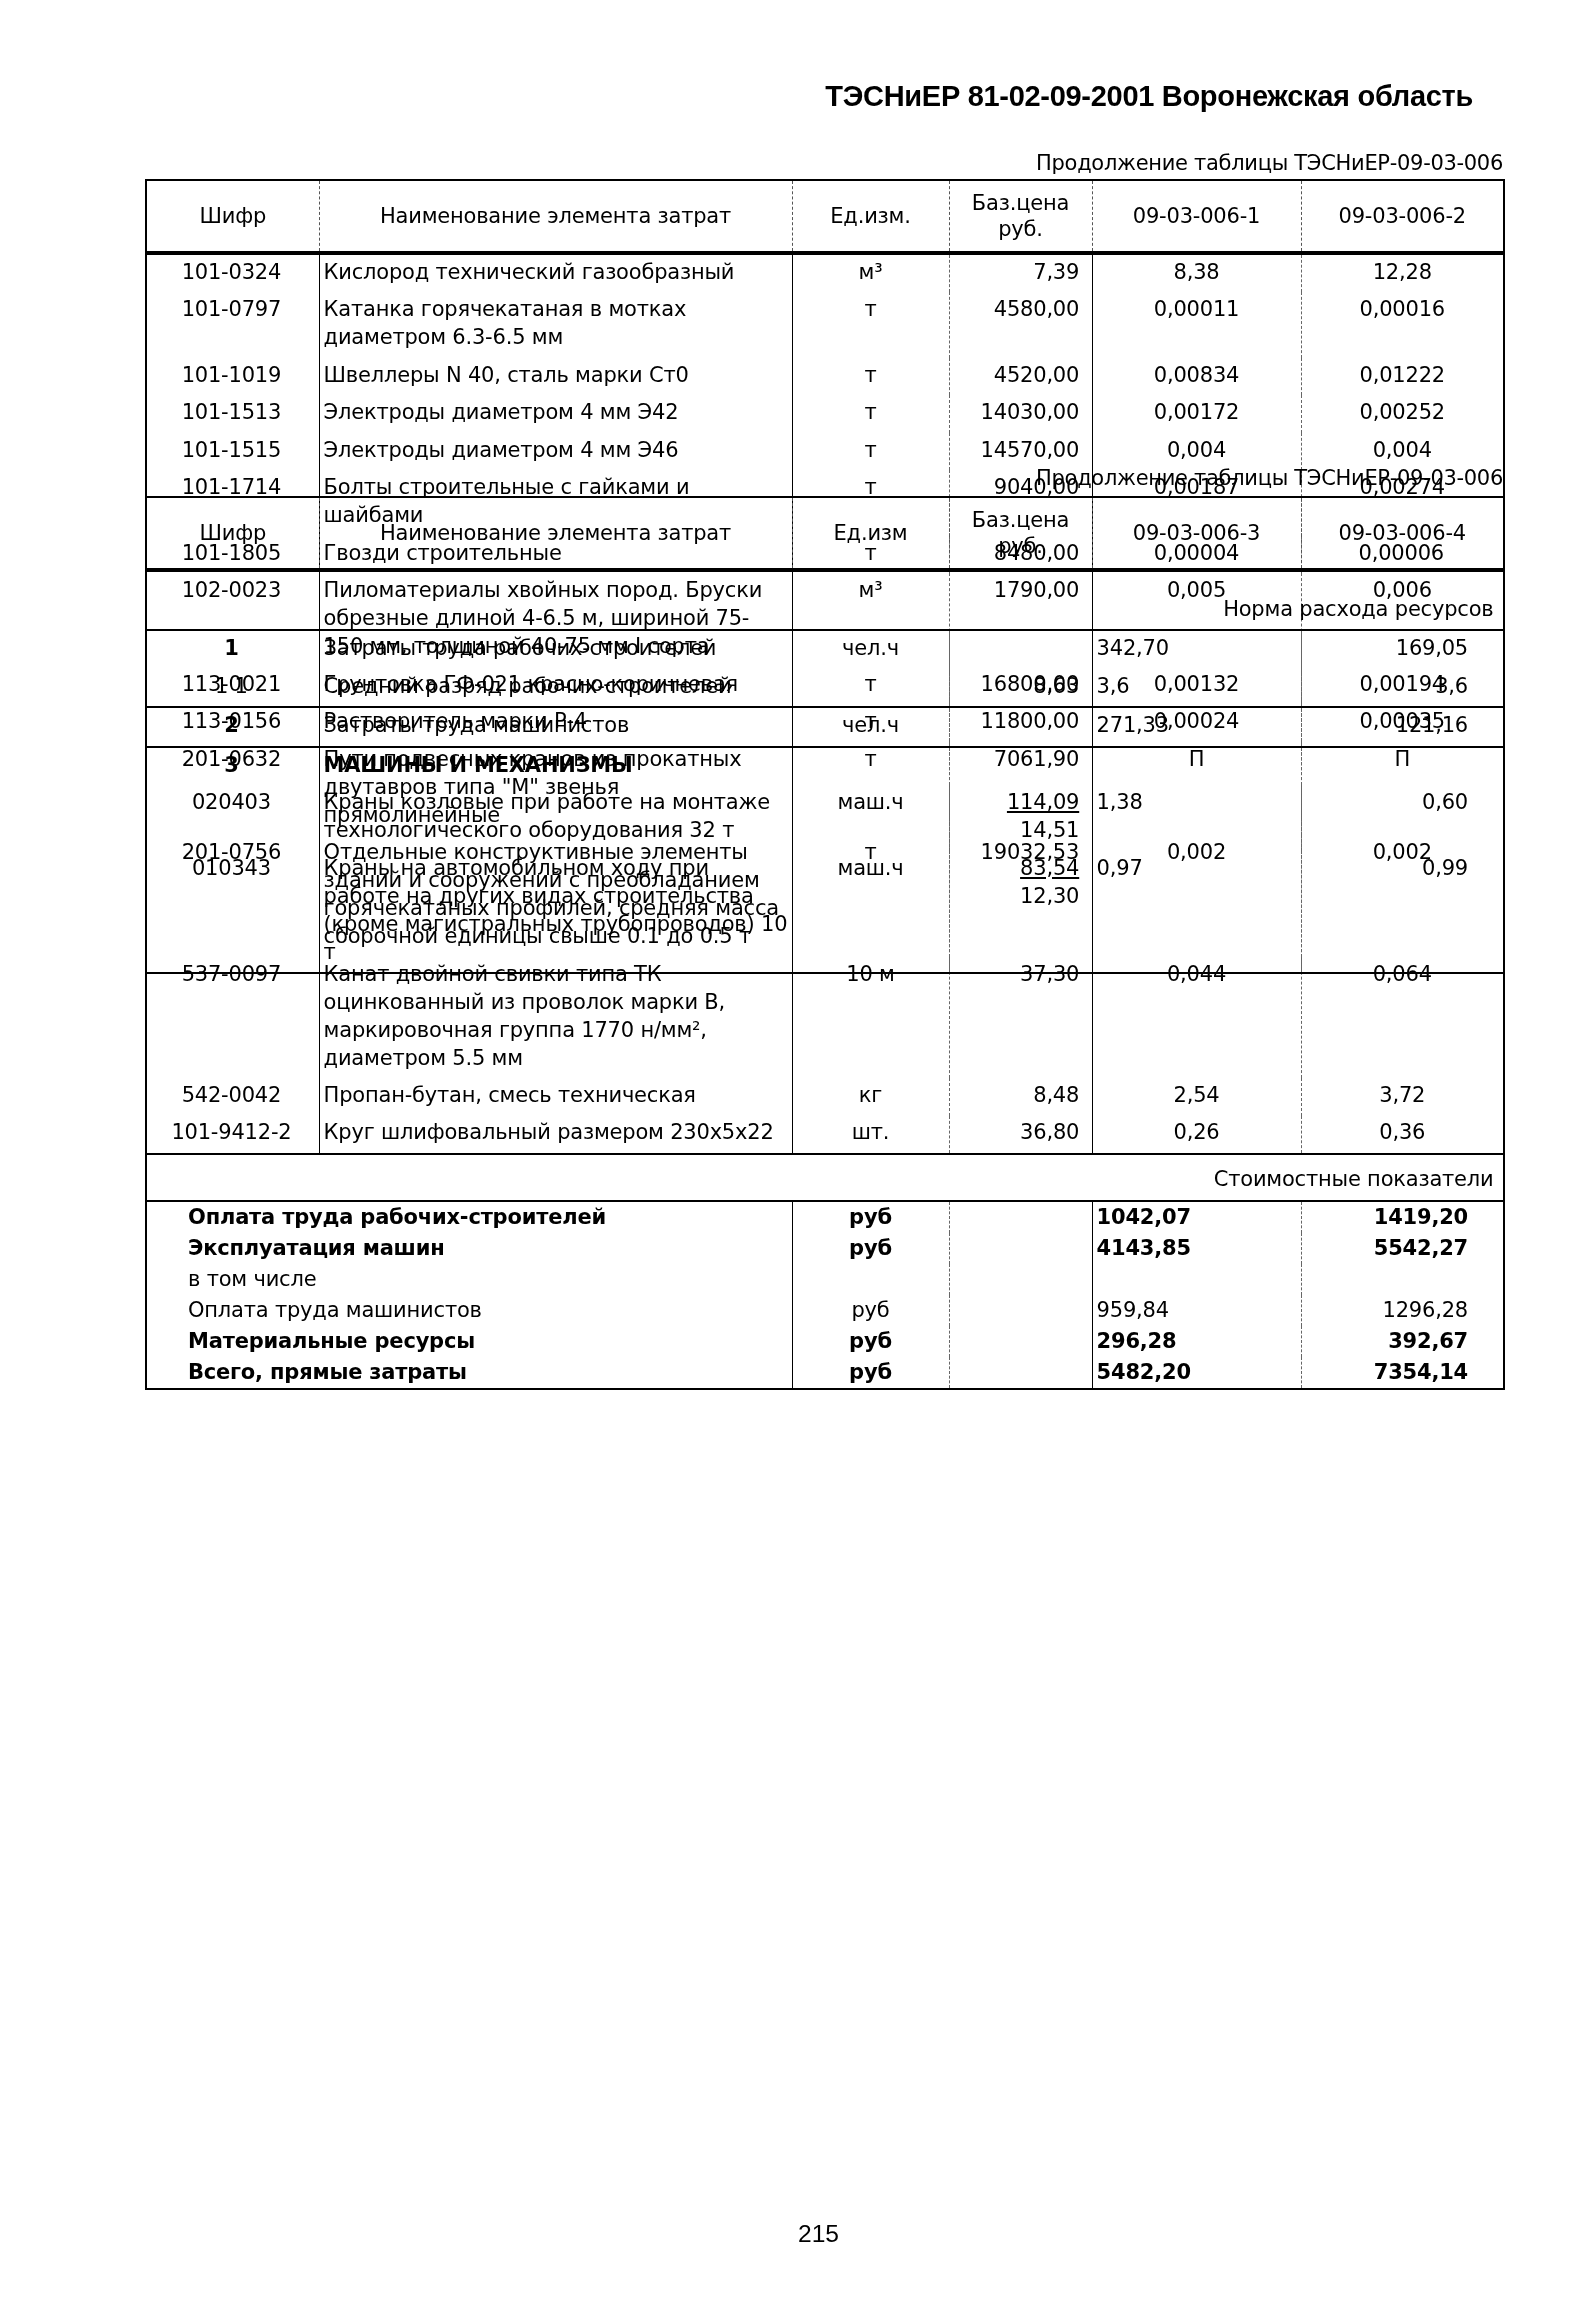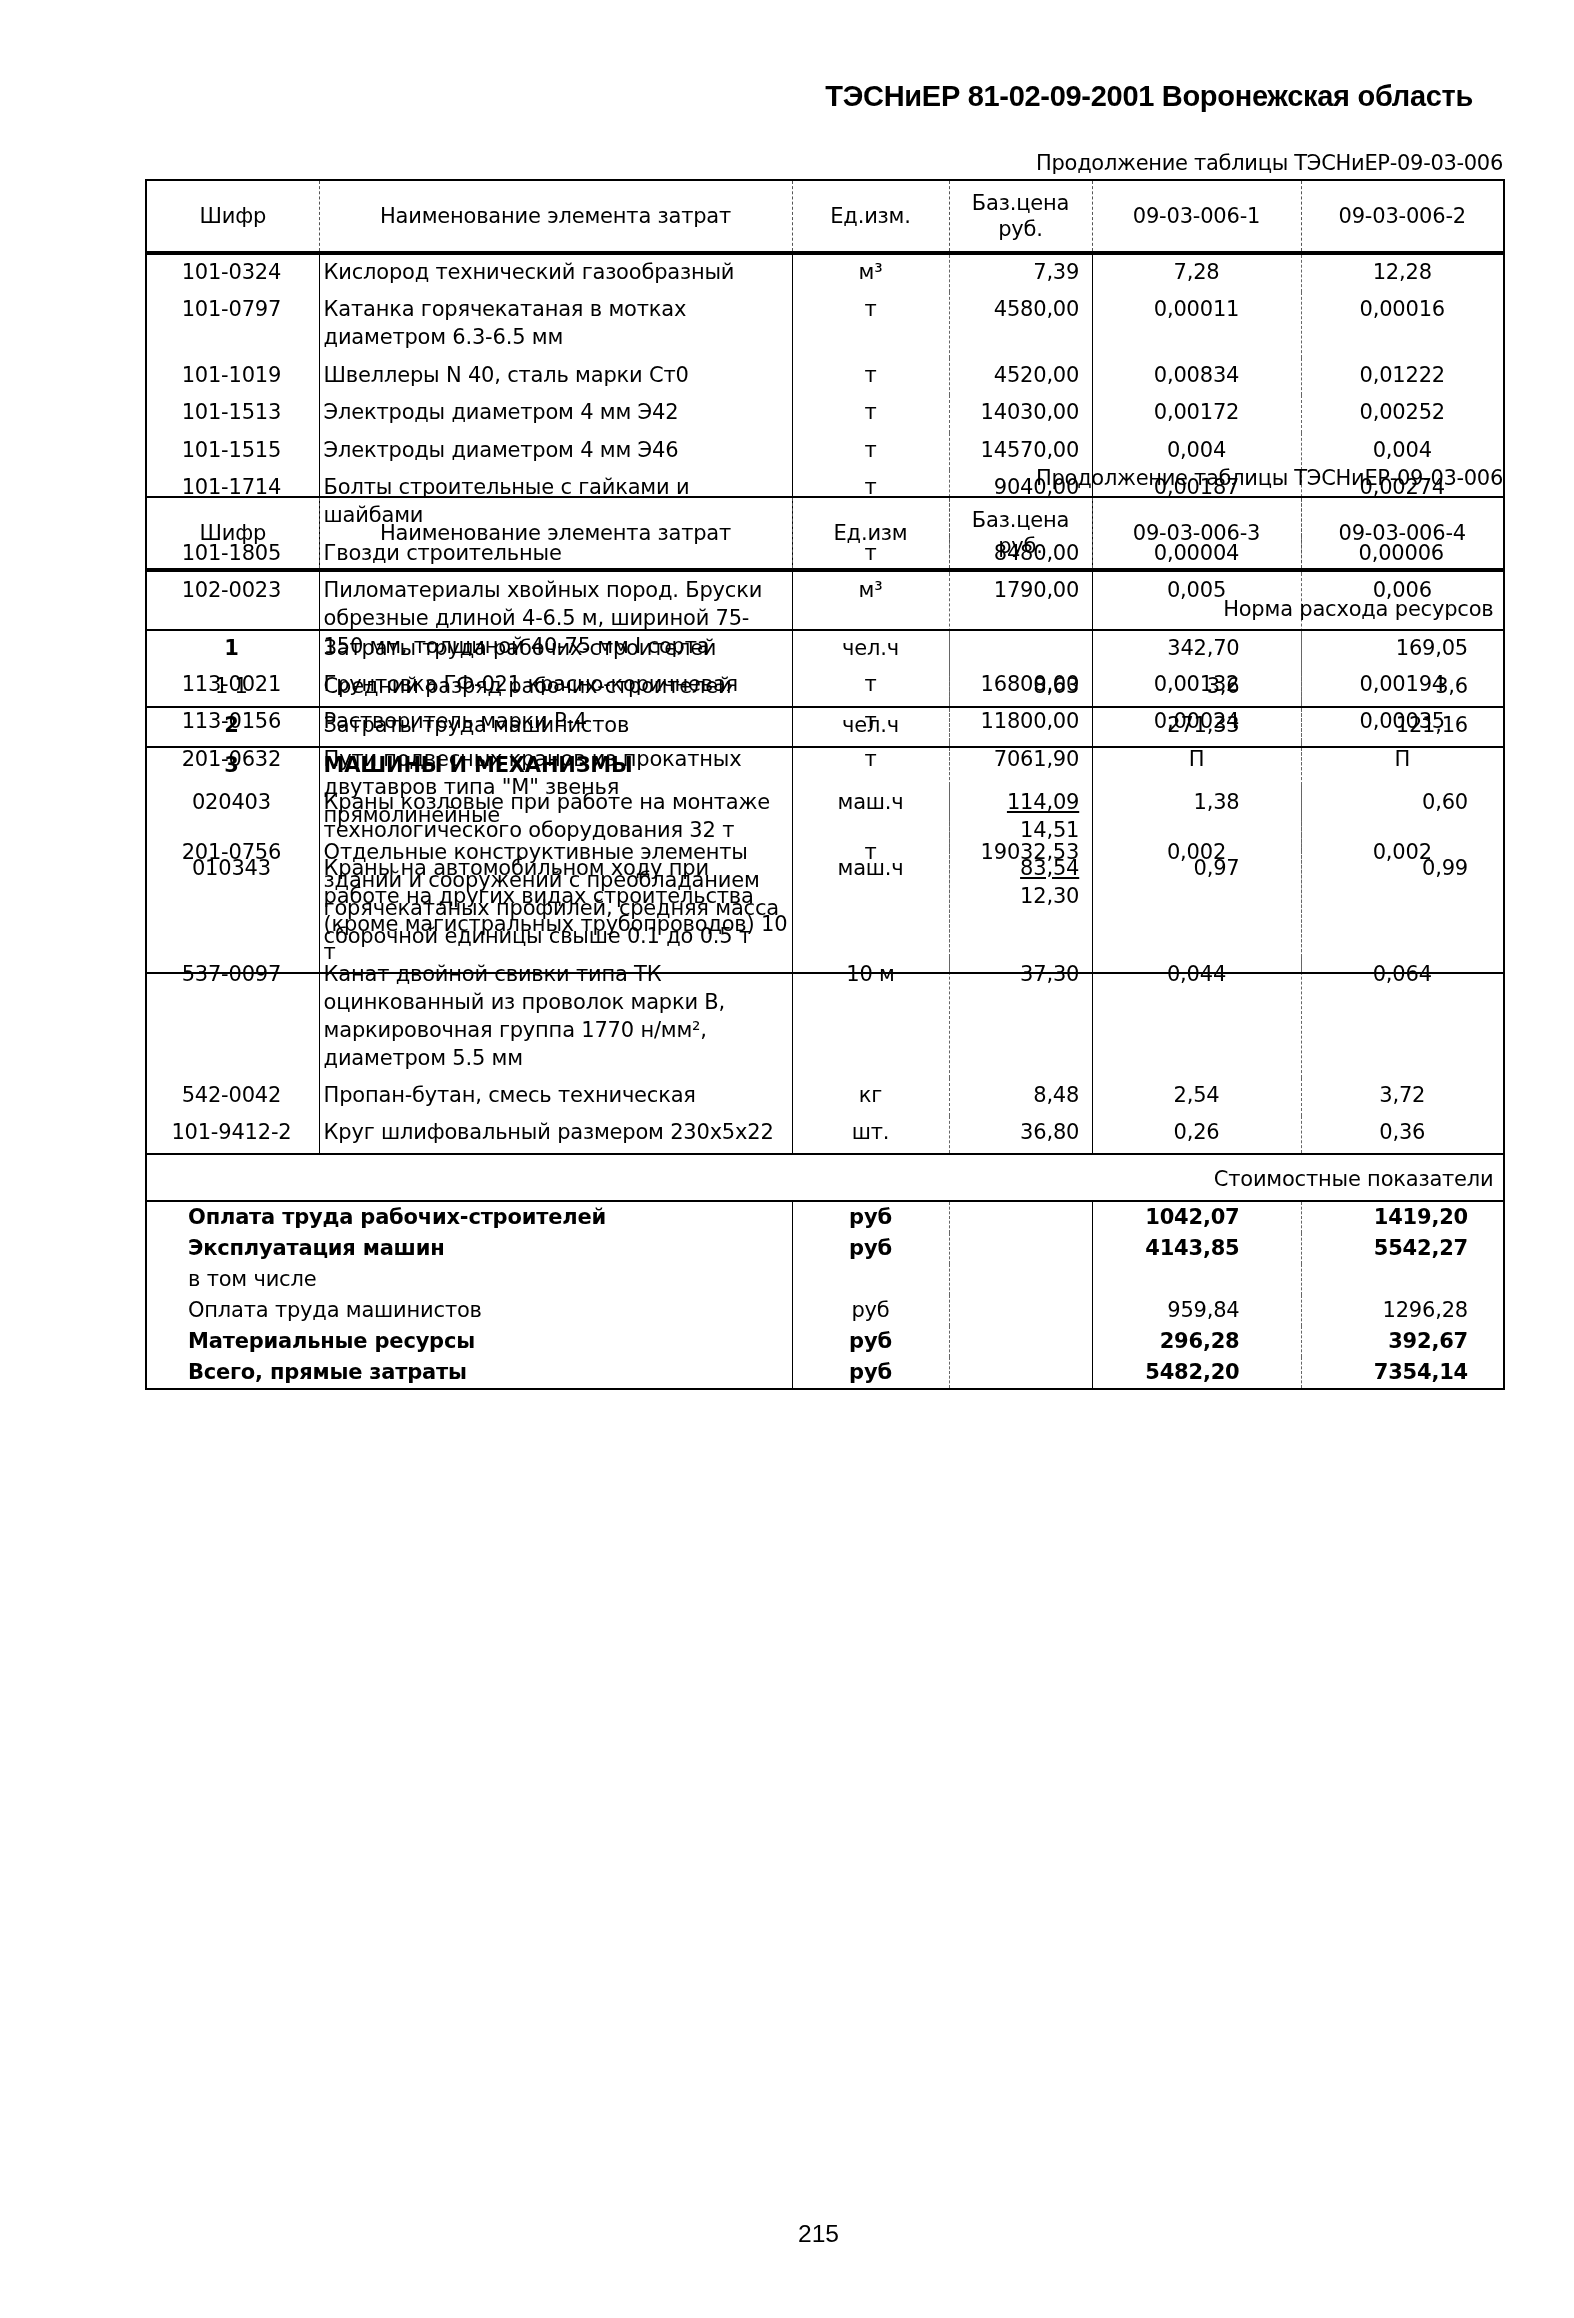--- a/index.html
+++ b/index.html
@@ -17,21 +17,21 @@
   table.grid { border:2.7px solid #000; }
   table.grid th { font-weight:normal; height:68px; border-right:1.4px dashed #555; border-bottom:4.1px solid #000;
                   text-align:center; vertical-align:middle; line-height:26px; }
   table.grid td { vertical-align:top; padding:2.7px 4.1px 6.8px 4.1px; line-height:28px; border-right:1.4px dashed #666; }
   table.grid td.code { text-align:center; padding-right:6.8px; }
   table.grid td.name { border-left:1.4px solid #000; border-right:1.4px solid #000; }
   table.grid td.unit { text-align:center; }
   table.grid td.price { text-align:right; padding-right:12.3px; border-right:1.4px solid #000; }
   table.grid td.v1 { text-align:center; }
   table.grid td.v2 { text-align:right; padding-right:17.7px; border-right:none; }
-  table.grid td.v1n { text-align:right; padding-right:61px; }
+  table.grid td.v1n { text-align:left; padding-right:61px; }
   table.grid td.v2n { text-align:right; padding-right:35px; border-right:none; }
   tr.section td { border-top:2.7px solid #000; }
   tr.section-label td { text-align:right; padding-right:9.5px; border-top:2.7px solid #000; height:35px; vertical-align:bottom; }
   tr.sum td { padding-top:0; padding-bottom:0; line-height:31px; }
   tr.sum td.lbl { padding-left:41px; border-right:1.4px solid #000; }
   tr.bold td { font-weight:bold; }
   tr.first-sum td { border-top:2.7px solid #000; }
   .underline { text-decoration:underline; }
   .page-no { position:absolute; left:798px; top:2220px; font-family:"Liberation Sans", sans-serif; font-size:24.6px; }
 </style>
@@ -60,21 +60,21 @@
       <th>09-03-006-1</th>
       <th style="border-right:none;">09-03-006-2</th>
     </tr>
   </thead>
   <tbody id="t1-body">
       <tr>
         <td class="code">101-0324</td>
         <td class="name">Кислород технический газообразный</td>
         <td class="unit">м³</td>
         <td class="price">7,39</td>
-        <td class="v1">7,28</td>
+        <td class="v1">8,38</td>
         <td class="v2" style="text-align:center;padding-right:4.1px;">12,28</td>
       </tr>
       <tr>
         <td class="code">101-0797</td>
         <td class="name">Катанка горячекатаная в мотках диаметром 6.3-6.5 мм</td>
         <td class="unit">т</td>
         <td class="price">4580,00</td>
         <td class="v1">0,00011</td>
         <td class="v2" style="text-align:center;padding-right:4.1px;">0,00016</td>
       </tr>

